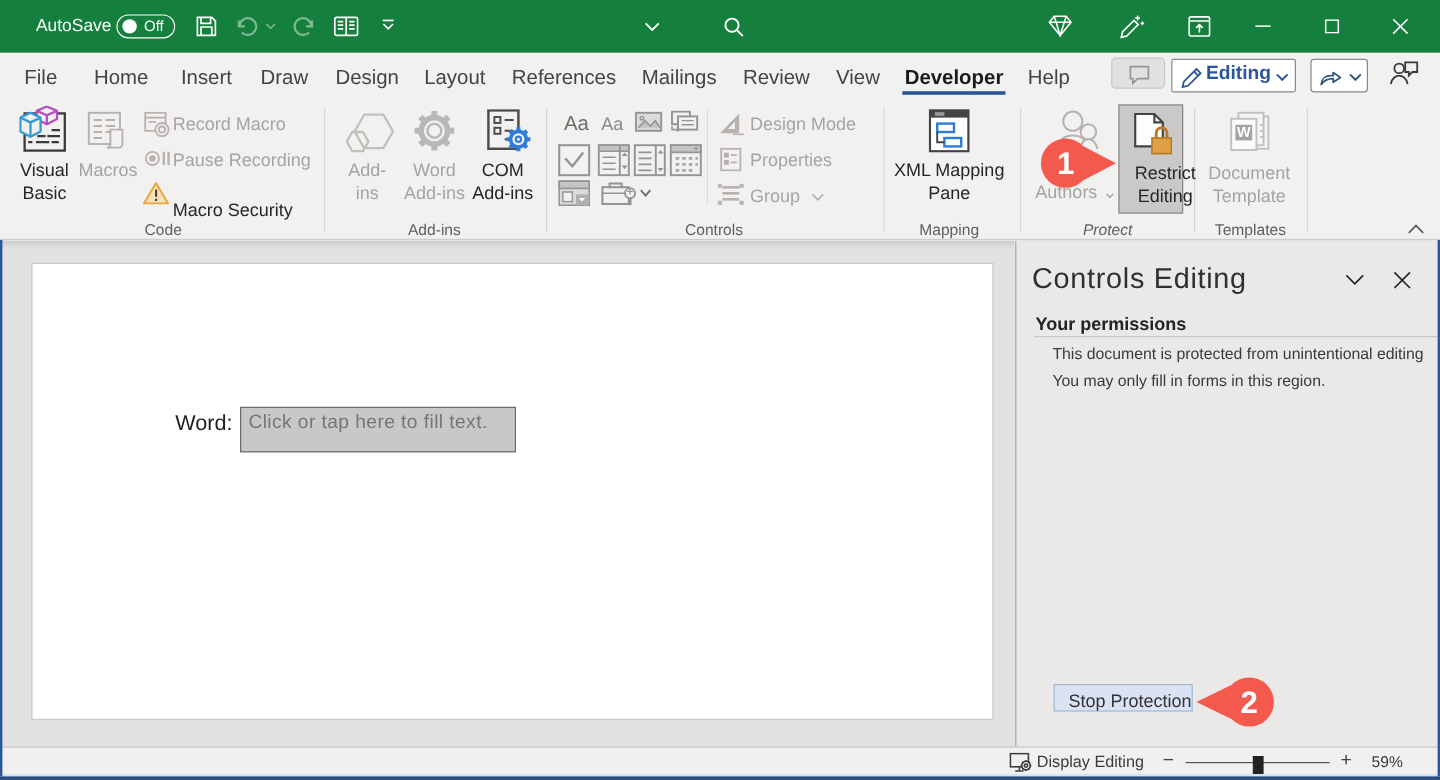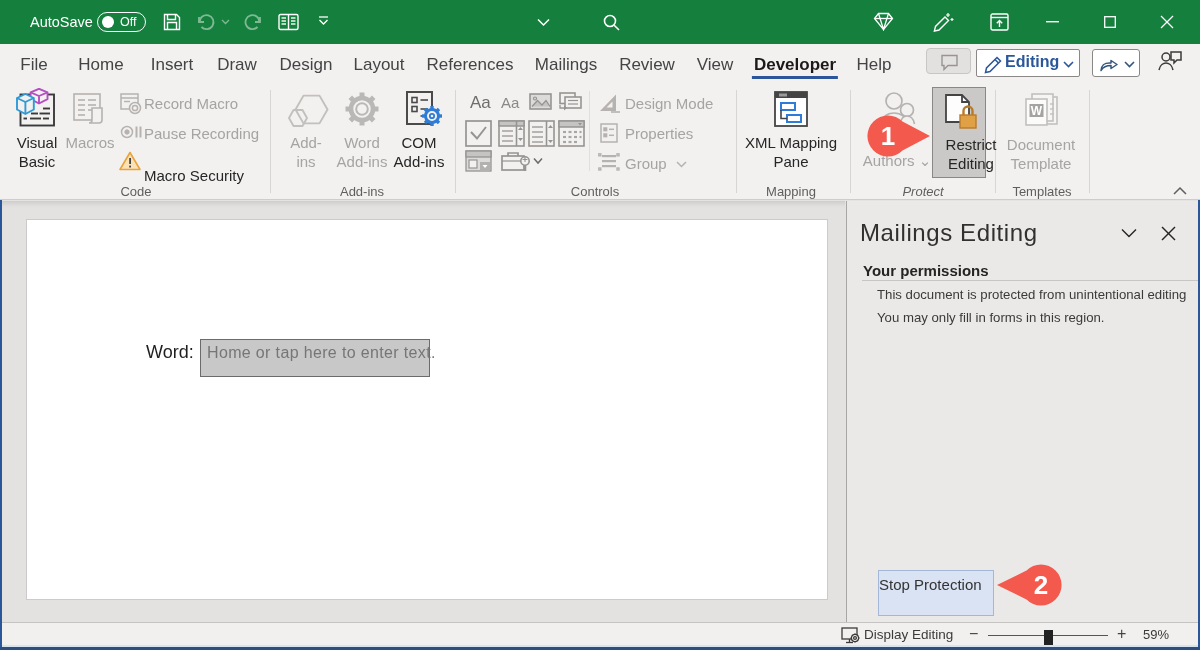--- a/index.html
+++ b/index.html
@@ -509,41 +509,41 @@
 <svg class="abs" style="left:860px; top:108px; z-index:50;" width="78" height="56" viewBox="0 0 78 56">
   <path d="M42.5 13.6 A 20.5 20.5 0 1 0 42.5 42.4 L 70 28 Z" fill="#f4594d"></path>
   <text x="28" y="37.2" font-size="26" font-weight="bold" fill="#fff" text-anchor="middle" font-family="Liberation Sans, sans-serif">1</text>
 </svg>
 
 <div id="main">
   <div id="docarea">
     <div id="page">
       <div class="abs" style="left:119px; top:122px; font-size:18px; color:#1f1f1f;">Word:</div>
       <div class="abs" style="left:173px; top:119px; width:230px; height:38px; background:#c8c8c8; border:1px solid #6b6b6b;">
-        <span class="abs" style="left:6px; top:4px; font-size:16px; color:#767676; white-space:nowrap; letter-spacing:0.35px;">Home or tap here to enter text.</span>
+        <span class="abs" style="left:6px; top:4px; font-size:16px; color:#767676; white-space:nowrap; letter-spacing:0.35px;">Click or tap here to fill text.</span>
       </div>
     </div>
   </div>
   <div id="pane">
-    <div class="abs" style="left:13px; top:18px; font-size:24px; letter-spacing:0.6px; color:#30302e;">Mailings Editing</div>
+    <div class="abs" style="left:13px; top:18px; font-size:24px; letter-spacing:0.6px; color:#30302e;">Controls Editing</div>
     <span id="ic-panechev" class="abs" style="left:274px; top:27px;">
         <svg width="16" height="10" viewBox="0 0 16 10" fill="none" stroke="#252423" stroke-width="1.4">
           <path d="M1 1.5 l7 7 7 -7"></path>
         </svg>
       </span>
     <span id="ic-panex" class="abs" style="left:314px; top:25px;">
         <svg width="15" height="15" viewBox="0 0 15 15" stroke="#252423" stroke-width="1.4">
           <line x1="1" y1="1" x2="14" y2="14"></line>
           <line x1="14" y1="1" x2="1" y2="14"></line>
         </svg>
       </span>
     <div class="abs" style="left:16px; top:61px; font-size:15px; font-weight:bold; color:#252423;">Your permissions</div>
     <div class="abs" style="left:15px; top:79px; width:336px; height:1px; background:#c8c6c4;"></div>
     <div class="abs" style="left:30px; top:82px; font-size:13.2px; color:#3b3a39; line-height:23px; white-space:nowrap;">This document is protected from unintentional editing<br>You may only fill in forms in this region.</div>
-    <div class="abs" style="left:31px; top:369px; width:116px; height:46px; background:#dae3f3; border:1px solid #a3b8d8; text-align:left; line-height:27px; font-size:15px; color:#333;">Stop Protection</div>
+    <div class="abs" style="left:31px; top:369px; width:116px; height:23px; background:#dae3f3; border:1px solid #a3b8d8; text-align:right; line-height:27px; font-size:15px; color:#333;">Stop Protection</div>
 
     <svg class="abs" style="left:146px; top:356px;" width="80" height="56" viewBox="0 0 80 56">
       <path d="M33.5 13.6 A 20.5 20.5 0 1 1 33.5 42.4 L 4 28 Z" fill="#f4594d"></path>
       <text x="48" y="37.2" font-size="26" font-weight="bold" fill="#fff" text-anchor="middle" font-family="Liberation Sans, sans-serif">2</text>
     </svg>
   </div>
 </div>
 
 <div id="statusbar">
   <span id="ic-dispset" class="abs" style="left:841px; top:4px;">

